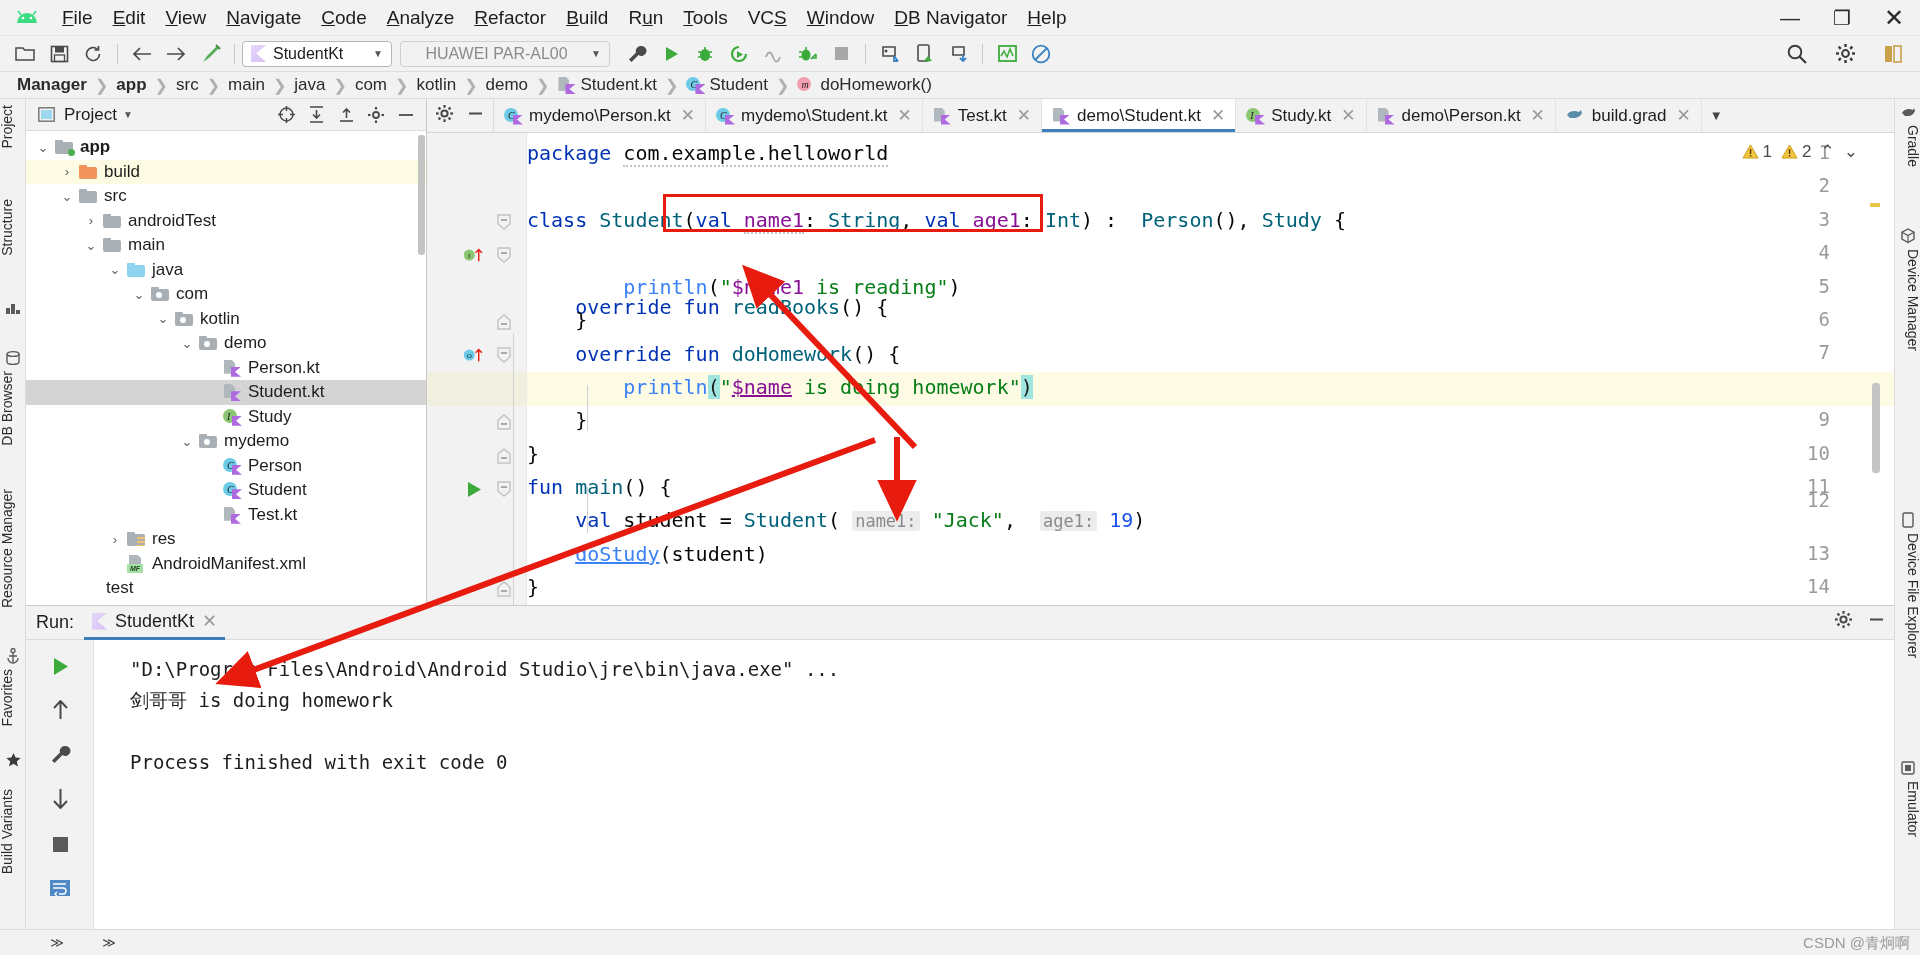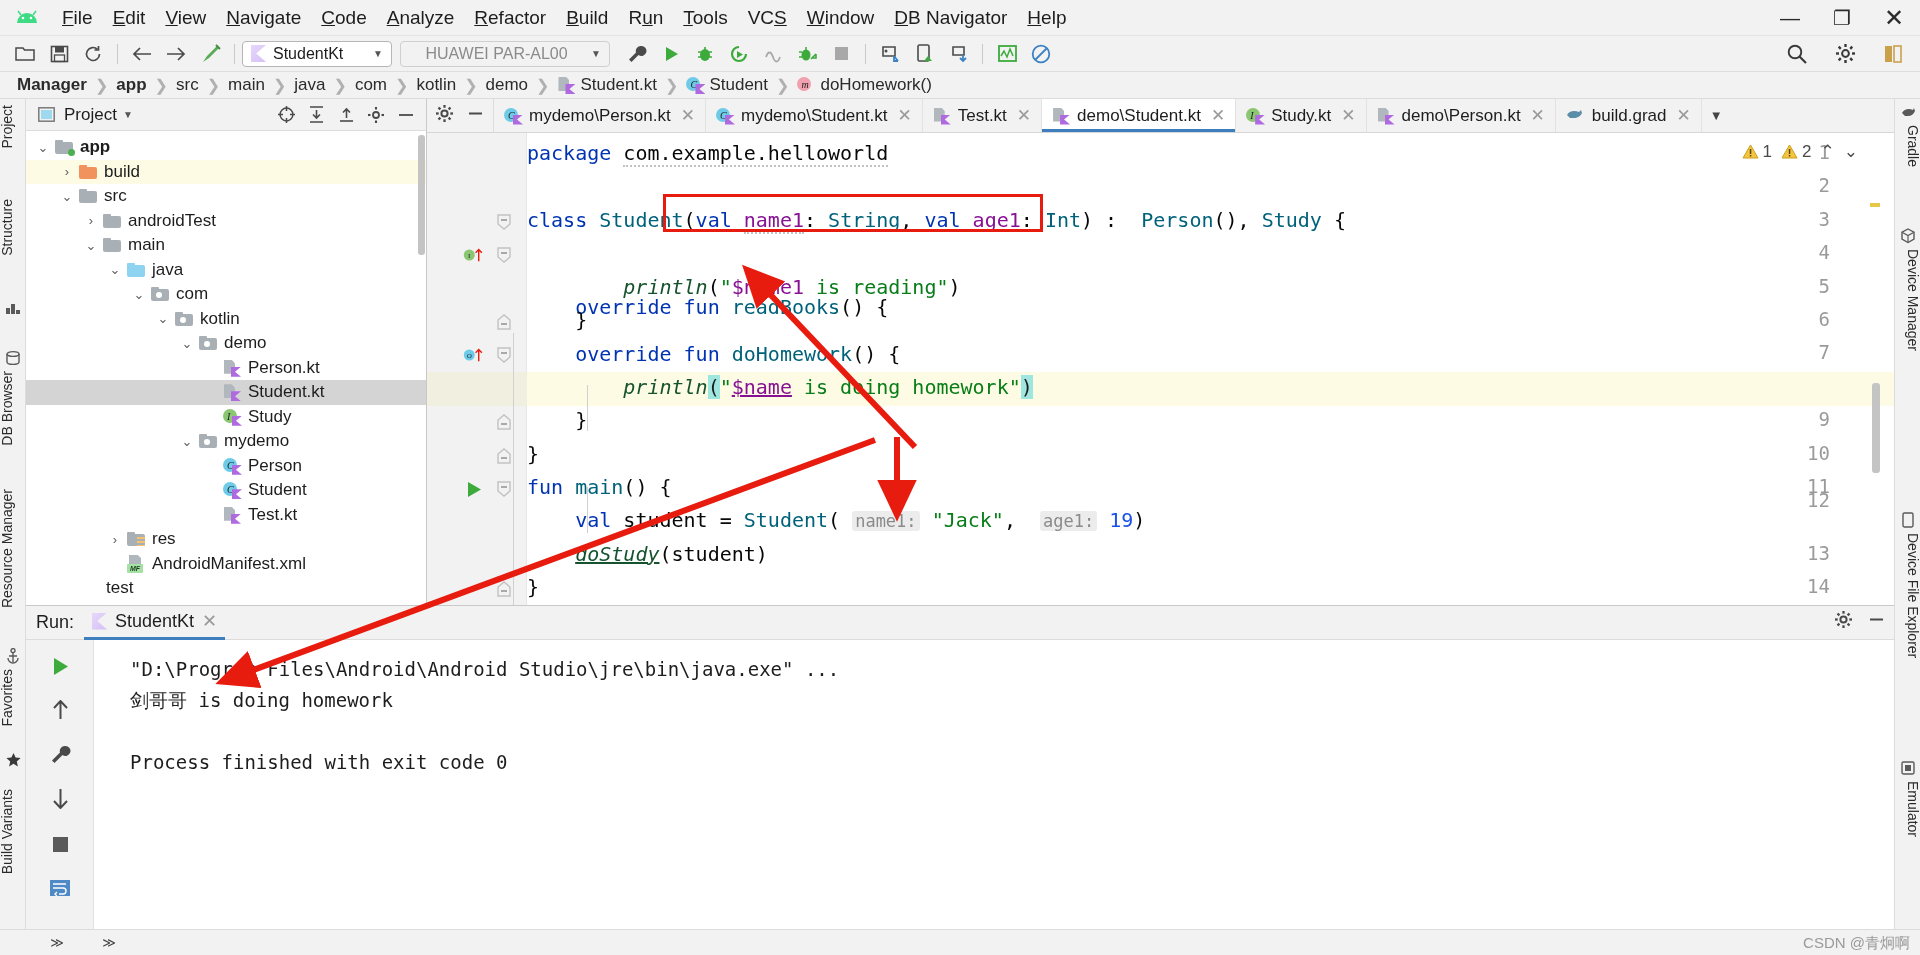--- a/index.html
+++ b/index.html
@@ -178,21 +178,21 @@
   .codeline{
     position:absolute; left:100px; font-family:"DejaVu Sans Mono", monospace; font-size:20px;
     white-space:pre; line-height:34px;
   }
   .rowhl{ position:absolute; left:100px; right:0; height:34px; background:#fdfbe4; }
   .vline{ position:absolute; width:1px; background:#d0d0d0; }
 
   
   .kw{ color:#0033b3; font-weight:normal; }
   .fn{ color:#00627a; }
-  .fni{ color:#14532d; font-style:italic; }
+  .fni{ color:#3b82f6; }
   .str{ color:#067d17; }
   .prop{ color:#871094; }
   .num{ color:#1750eb; }
   .pln{ color:#080808; }
   .hint{ color:#8b8b8b; background:#ececec; border-radius:3px; padding:0 3px; font-size:17px; }
   .squig{ border-bottom:2px dotted #c3c3c3; }
   .uline{ text-decoration:underline; }
 
   .inspect{
     position:absolute; right:36px; top:8px; display:flex;align-items:center;gap:9px;font-size:17px;color:#4a4a4a;

